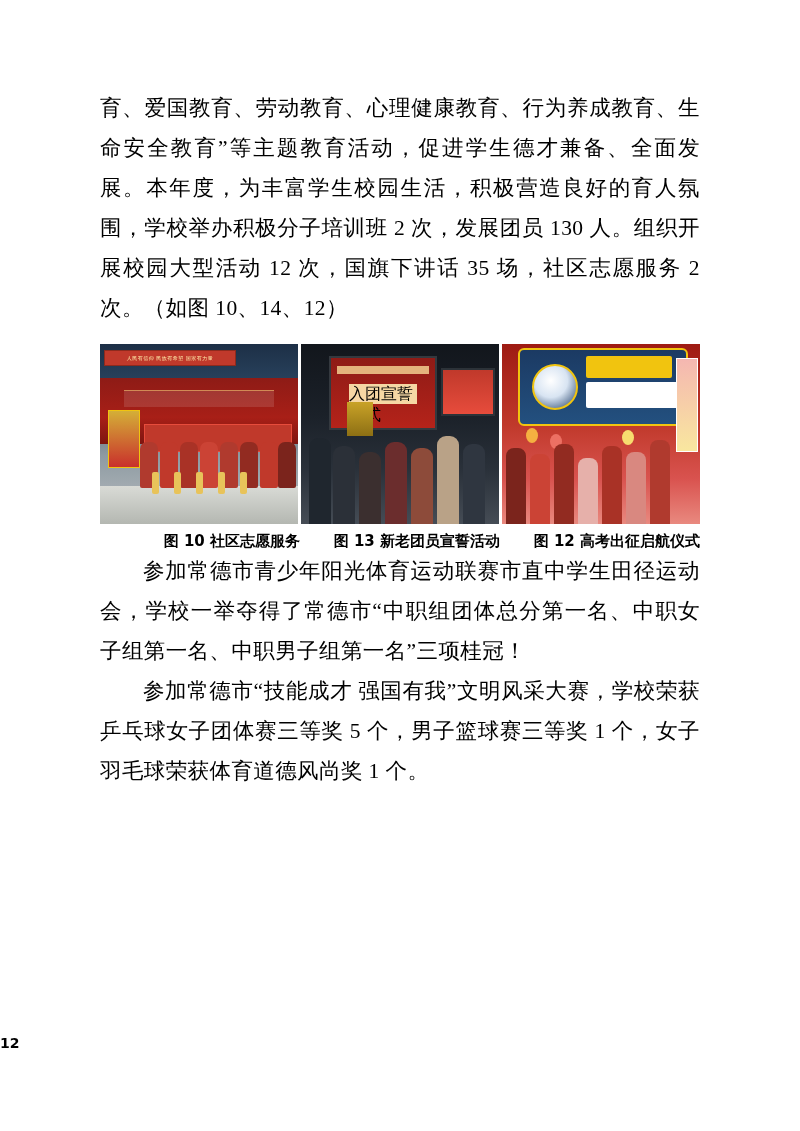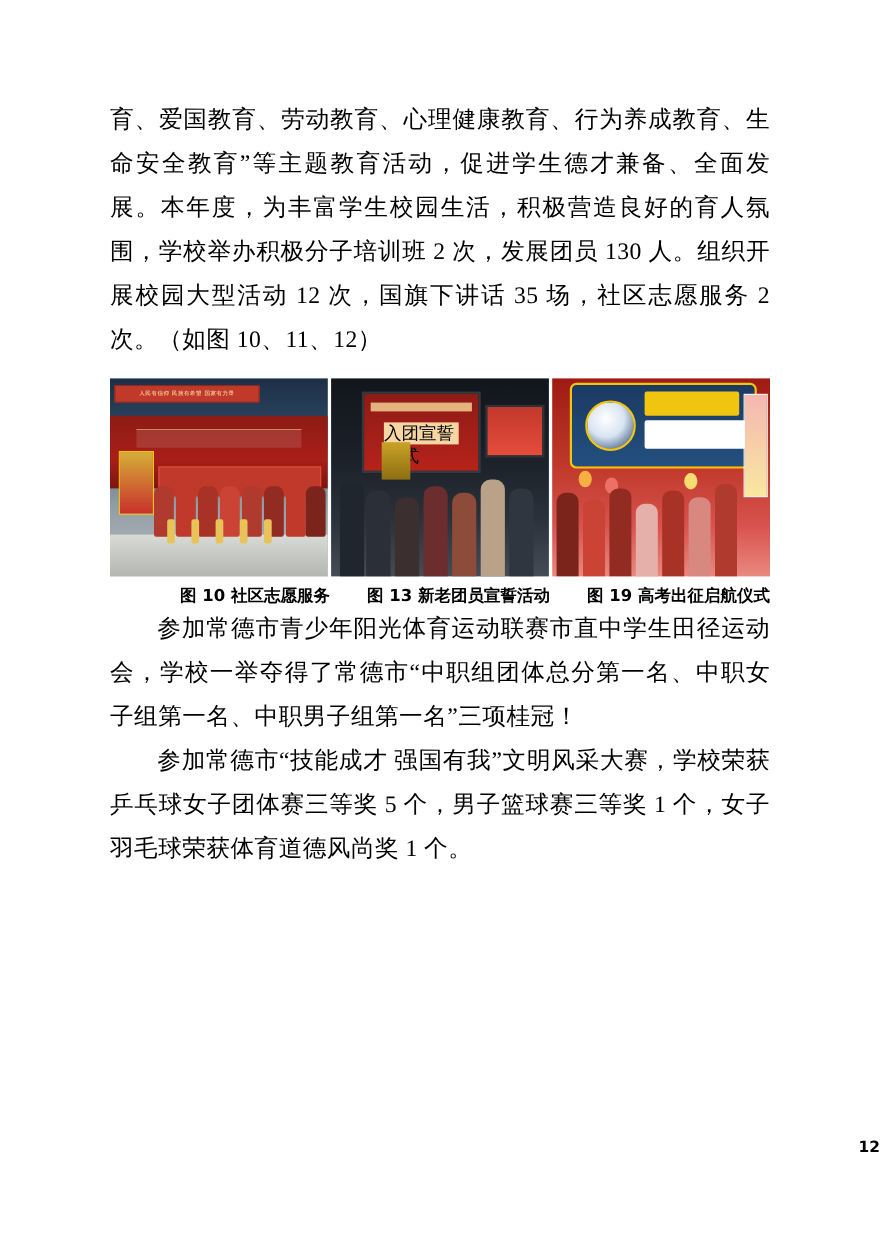--- a/index.html
+++ b/index.html
@@ -169,35 +169,35 @@
   .caption-row .cap {
     width: 200px;
     text-align: right;
     white-space: nowrap;
   }
   .page-number {
     position: absolute;
     left: 0;
     right: 0;
     top: 1035px;
-    text-align: right;
+    text-align: left;
     font-family: "DejaVu Sans", "Liberation Sans", sans-serif;
     font-size: 14px;
     font-weight: bold;
     color: #000;
   }
 </style>
 </head>
 <body>
 
 <div class="page">
 
   <div class="content">
 
-    <p class="para">育、爱国教育、劳动教育、心理健康教育、行为养成教育、生命安全教育”等主题教育活动，促进学生德才兼备、全面发展。本年度，为丰富学生校园生活，积极营造良好的育人氛围，学校举办积极分子培训班 2 次，发展团员 130 人。组织开展校园大型活动 12 次，国旗下讲话 35 场，社区志愿服务 2 次。（如图 10、11、12）</p>
+    <p class="para">育、爱国教育、劳动教育、心理健康教育、行为养成教育、生命安全教育”等主题教育活动，促进学生德才兼备、全面发展。本年度，为丰富学生校园生活，积极营造良好的育人氛围，学校举办积极分子培训班 2 次，发展团员 130 人。组织开展校园大型活动 12 次，国旗下讲话 35 场，社区志愿服务 2 次。（如图 10、14、12）</p>
 
     <div class="figure-block">
 
       <div class="photo-strip">
 
         <div class="photo p1">
           <div class="banner-top">人民有信仰 民族有希望 国家有力量</div>
           <div class="backwall"></div>
           <div class="backwall-text"></div>
           <div class="table"></div>
@@ -251,21 +251,21 @@
           <div class="person" style="left:100px;height:78px;background:#a93226;"></div>
           <div class="person" style="left:124px;height:72px;background:#d98880;"></div>
           <div class="person" style="left:148px;height:84px;background:#b03a2e;"></div>
         </div>
 
       </div>
 
       <div class="caption-row">
         <div class="cap">图 10  社区志愿服务</div>
         <div class="cap">图 13  新老团员宣誓活动</div>
-        <div class="cap">图 19  高考出征启航仪式</div>
+        <div class="cap">图 12  高考出征启航仪式</div>
       </div>
 
     </div>
 
     <p class="para indent">参加常德市青少年阳光体育运动联赛市直中学生田径运动会，学校一举夺得了常德市“中职组团体总分第一名、中职女子组第一名、中职男子组第一名”三项桂冠！</p>
     <p class="para indent">参加常德市“技能成才 强国有我”文明风采大赛，学校荣获乒乓球女子团体赛三等奖 5 个，男子篮球赛三等奖 1 个，女子羽毛球荣获体育道德风尚奖 1 个。</p>
 
   </div>
 
   <div class="page-number">12</div>

